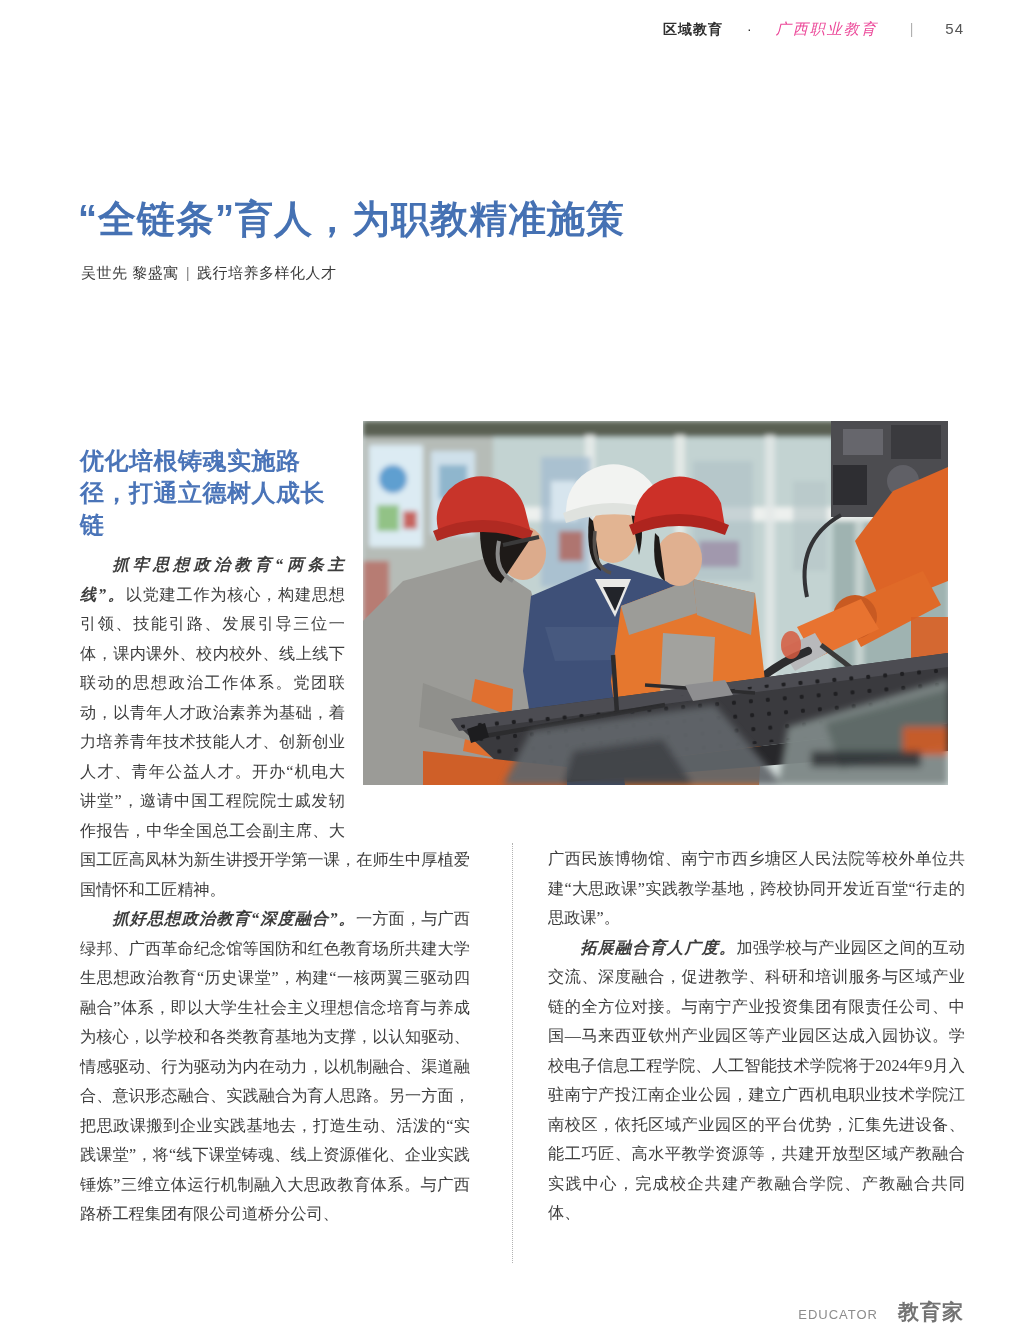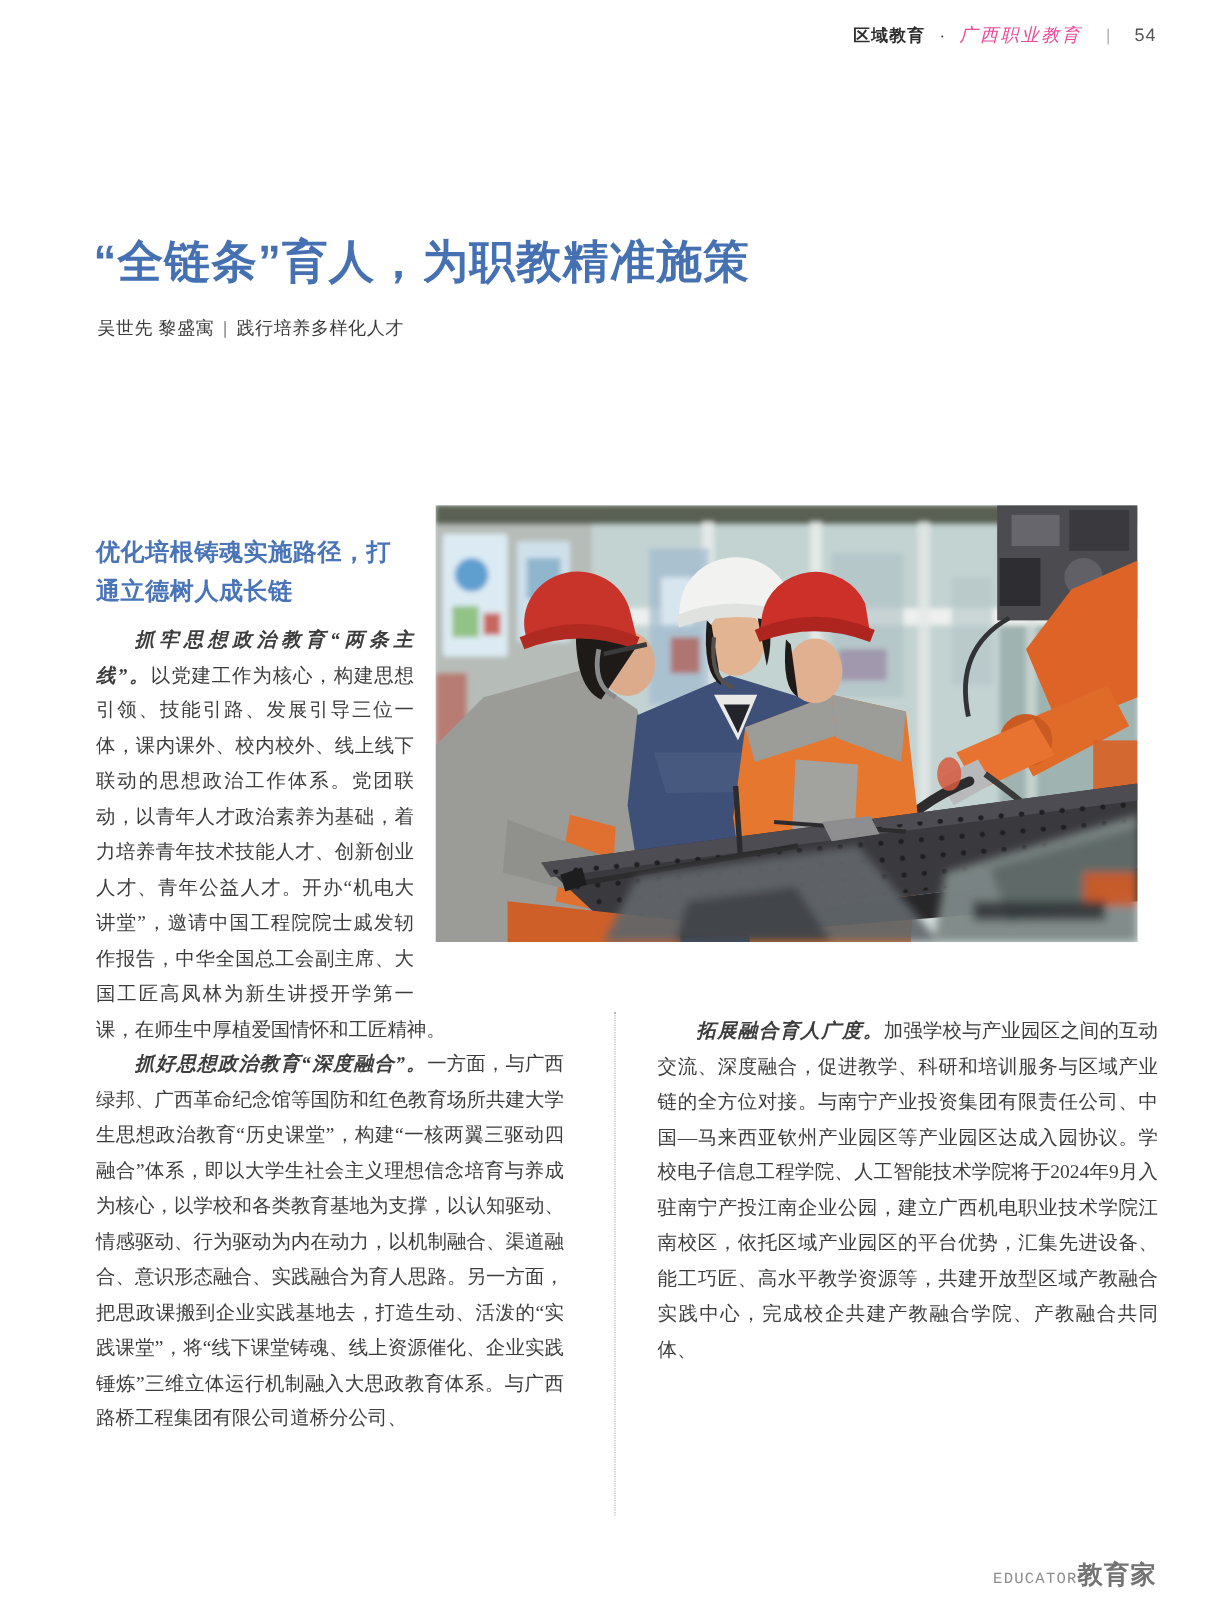--- a/index.html
+++ b/index.html
@@ -14,21 +14,21 @@
     color: #3d3d3d;
   }
 
   
   .header {
     position: absolute;
     top: 20px;
     right: 60px;
     display: flex;
     align-items: baseline;
-    gap: 12px;
+    gap: 24px;
     font-family: "Liberation Sans", "DejaVu Sans", sans-serif;
     font-size: 14px;
   }
   .header .section { color: #2f2f2f; letter-spacing: 1px; font-weight: 600; }
   .header .hdr-dot { color: #2f2f2f; }
   .header .topic {
     color: #ec4899;
     font-family: "Liberation Serif", "DejaVu Serif", serif;
     font-style: italic;
     font-weight: 400;
@@ -89,21 +89,21 @@
     text-align: justify;
   }
   .body-para.no-indent { text-indent: 0; }
   .kai {
     font-style: italic;
     font-weight: 600;
     letter-spacing: 1px;
   }
   .col-heading {
     font-family: "Liberation Sans", "DejaVu Sans", sans-serif;
-    font-size: 20px;
+    font-size: 24px;
     line-height: 32px;
     font-weight: 700;
     color: #4a74b8;
     margin-top: 24px;
     margin-bottom: 10px;
     text-align: left;
     letter-spacing: 0.5px;
   }
 
   
@@ -116,22 +116,22 @@
     border-left: 1px dotted #b2b2b2;
   }
 
   
   .footer {
     position: absolute;
     top: 1298px;
     right: 60px;
     display: flex;
     align-items: baseline;
-    gap: 0;
-    font-family: Liberation Mono, monospace;
+    gap: 20px;
+    font-family: Liberation Sans, sans-serif;
   }
   .footer .journal-en { color: #8c8c8c; font-size: 13px; letter-spacing: 1px; }
   .footer .journal-cn { color: #737373; font-size: 21px; font-weight: 700; letter-spacing: 1px; }
 </style>
 </head>
 <body>
 
 <div class="page">
 
   <div class="header">
@@ -284,20 +284,21 @@
   <div class="col col-left">
     <div class="photo-spacer"></div>
     <h2 class="col-heading">优化培根铸魂实施路径，打通立德树人成长链</h2>
     <p class="body-para"><span class="kai">抓牢思想政治教育“两条主线”。</span><span>以党建工作为核心，构建思想引领、技能引路、发展引导三位一体，课内课外、校内校外、线上线下联动的思想政治工作体系。党团联动，以青年人才政治素养为基础，着力培养青年技术技能人才、创新创业人才、青年公益人才。开办“机电大讲堂”，邀请中国工程院院士戚发轫作报告，中华全国总工会副主席、大国工匠高凤林为新生讲授开学第一课，在师生中厚植爱国情怀和工匠精神。</span></p>
     <p class="body-para"><span class="kai">抓好思想政治教育“深度融合”。</span><span>一方面，与广西绿邦、广西革命纪念馆等国防和红色教育场所共建大学生思想政治教育“历史课堂”，构建“一核两翼三驱动四融合”体系，即以大学生社会主义理想信念培育与养成为核心，以学校和各类教育基地为支撑，以认知驱动、情感驱动、行为驱动为内在动力，以机制融合、渠道融合、意识形态融合、实践融合为育人思路。另一方面，把思政课搬到企业实践基地去，打造生动、活泼的“实践课堂”，将“线下课堂铸魂、线上资源催化、企业实践锤炼”三维立体运行机制融入大思政教育体系。与广西路桥工程集团有限公司道桥分公司、</span></p>
   </div>
 
   <div class="col-divider"></div>
 
   <div class="col col-right">
+    <p class="body-para no-indent" style="margin-top:0;">广西民族博物馆、南宁市西乡塘区人民法院等校外单位共建“大思政课”实践教学基地，跨校协同开发近百堂“行走的思政课”。</p>
     <p class="body-para"><span class="kai">拓展融合育人广度。</span><span>加强学校与产业园区之间的互动交流、深度融合，促进教学、科研和培训服务与区域产业链的全方位对接。与南宁产业投资集团有限责任公司、中国—马来西亚钦州产业园区等产业园区达成入园协议。学校电子信息工程学院、人工智能技术学院将于2024年9月入驻南宁产投江南企业公园，建立广西机电职业技术学院江南校区，依托区域产业园区的平台优势，汇集先进设备、能工巧匠、高水平教学资源等，共建开放型区域产教融合实践中心，完成校企共建产教融合学院、产教融合共同体、</span></p>
   </div>
 
   <div class="footer">
     <span class="journal-en">EDUCATOR</span>
     <span class="journal-cn">教育家</span>
   </div>
 
 </div>
 

